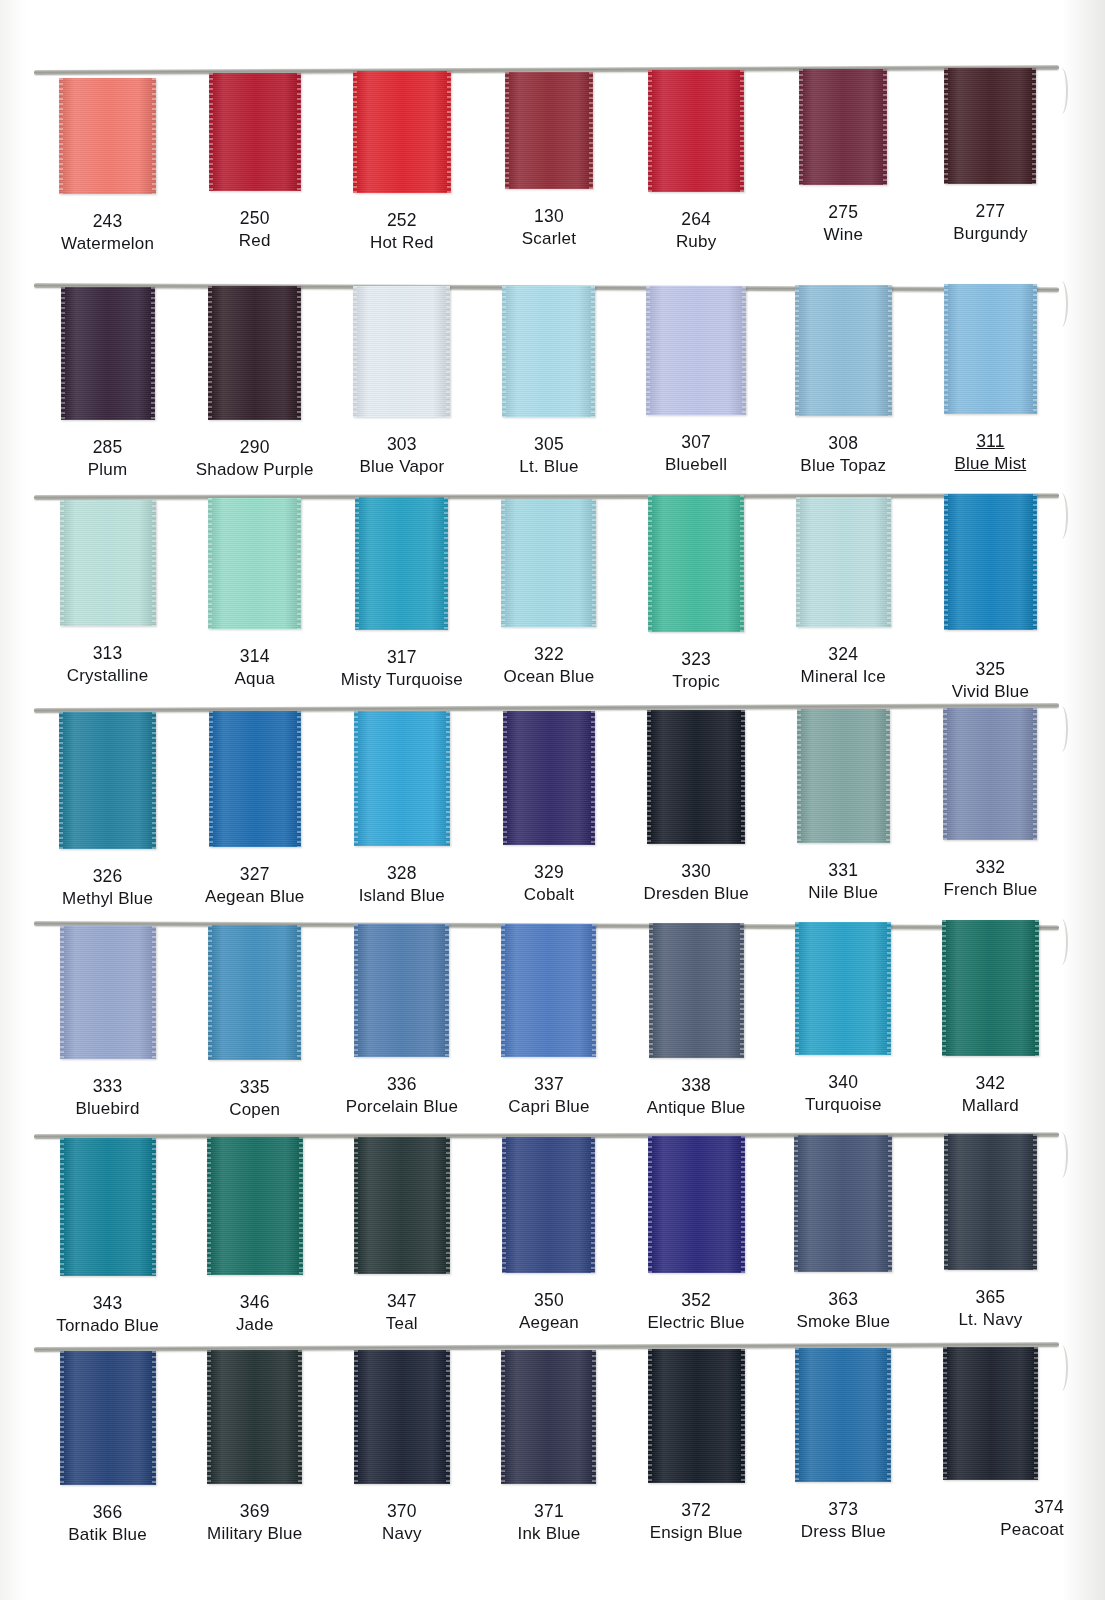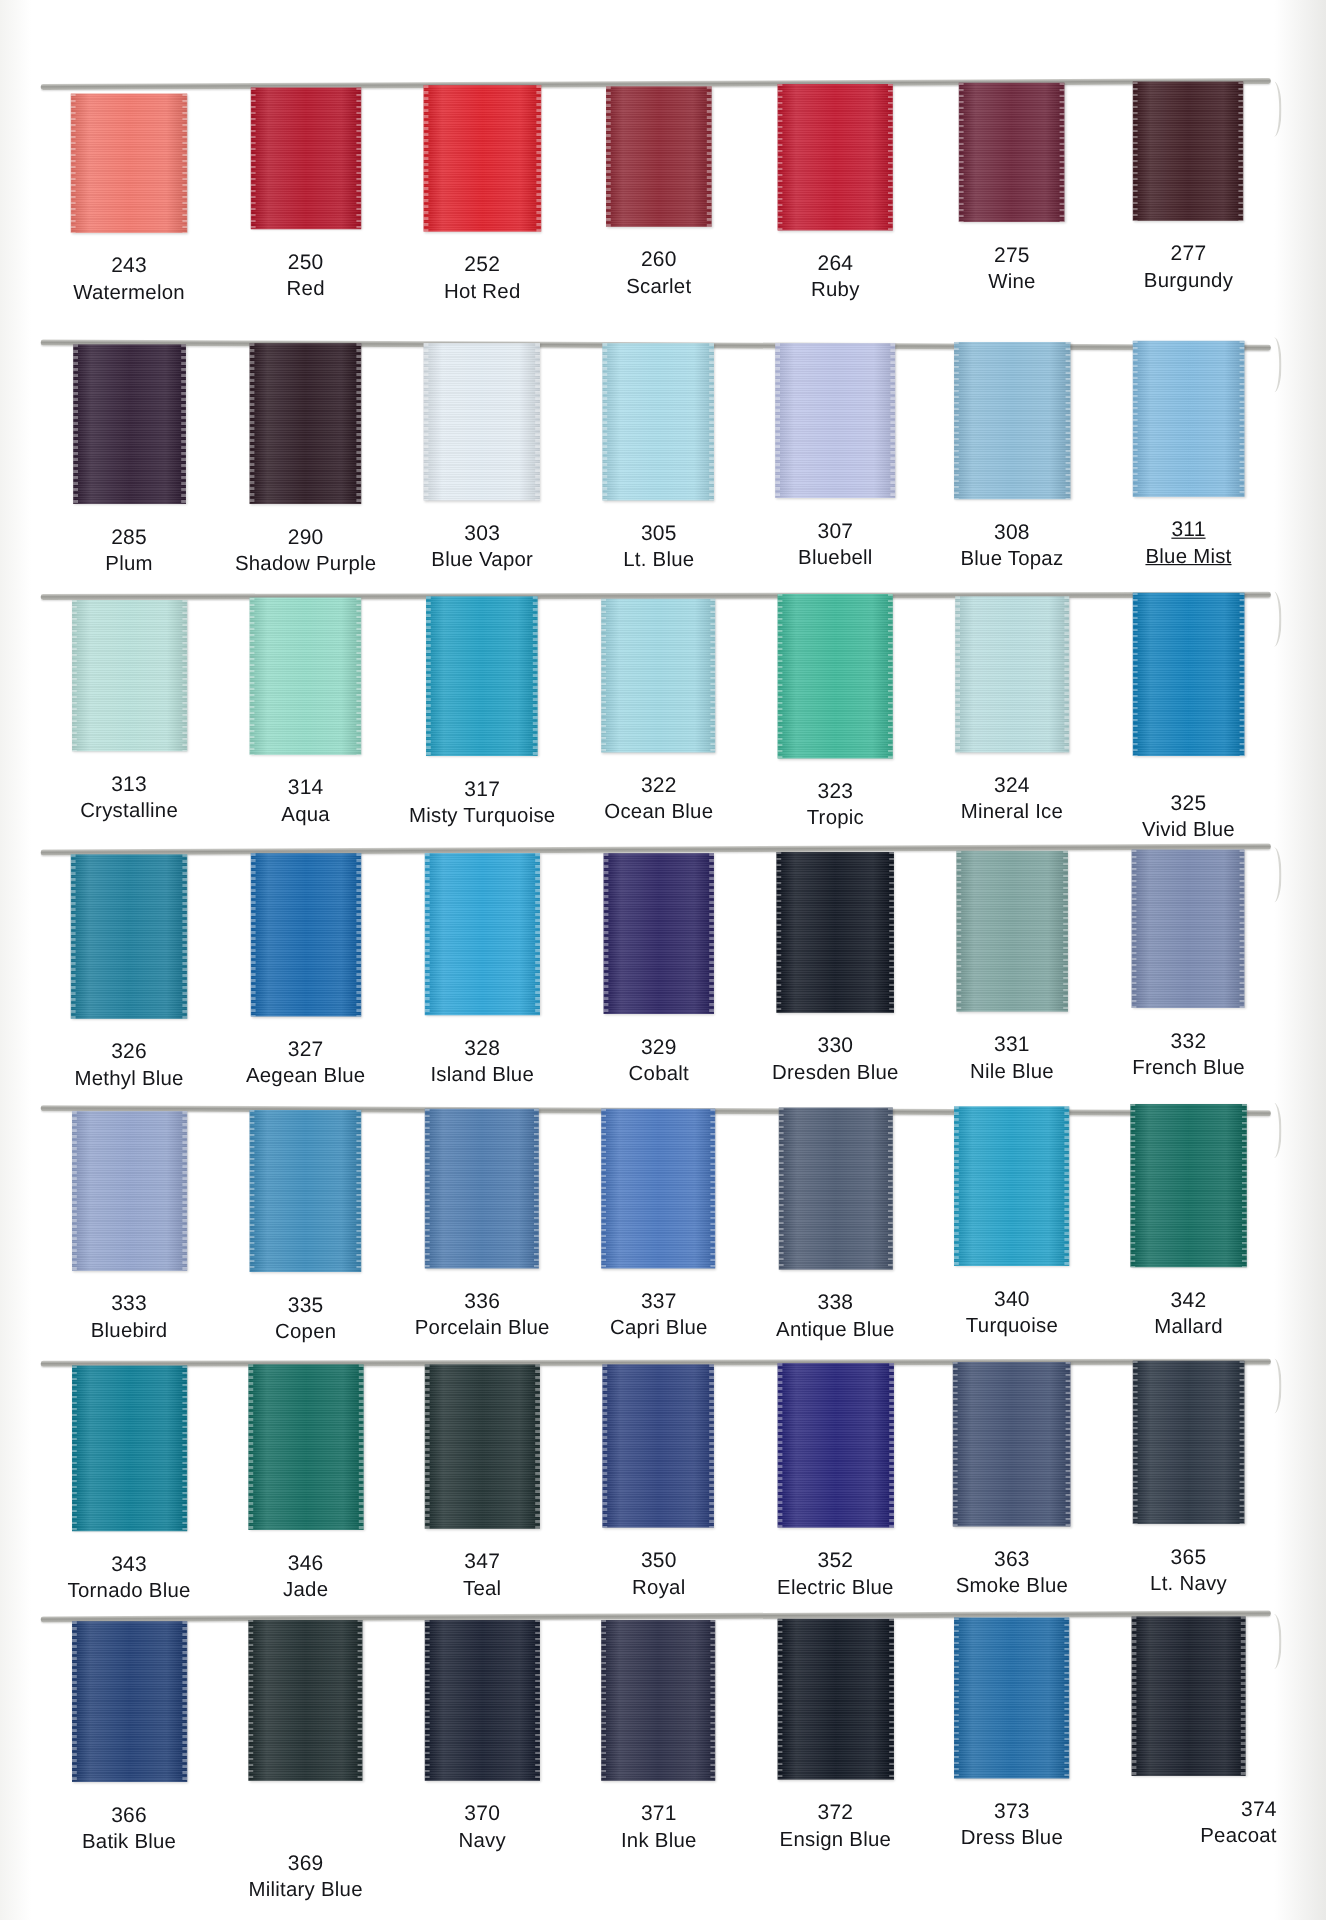--- a/index.html
+++ b/index.html
@@ -174,21 +174,21 @@
         <div class="cell">
           <div class="ribbon" title="252 Hot Red" style="background: repeating-linear-gradient(0deg, rgba(255, 255, 255, 0.055) 0px, rgba(255, 255, 255, 0.055) 1px, rgba(0, 0, 0, 0.043) 1px, rgba(0, 0, 0, 0.043) 2px), linear-gradient(90deg, rgba(0, 0, 0, 0.1) 0%, rgba(255, 255, 255, 0.14) 16%, rgba(255, 255, 255, 0.05) 50%, rgba(255, 255, 255, 0.11) 82%, rgba(0, 0, 0, 0.12) 100%) rgb(223, 27, 38); top: 9px; height: 122px; width: 98px; margin-left: -49px;"></div>
           <div class="caption" style="top: 147px;">
             <span class="code">252</span>
             <span class="name">Hot Red</span>
           </div>
         </div>
         <div class="cell">
           <div class="ribbon" title="260 Scarlet" style="background: repeating-linear-gradient(0deg, rgba(255, 255, 255, 0.055) 0px, rgba(255, 255, 255, 0.055) 1px, rgba(0, 0, 0, 0.043) 1px, rgba(0, 0, 0, 0.043) 2px), linear-gradient(90deg, rgba(0, 0, 0, 0.1) 0%, rgba(255, 255, 255, 0.14) 16%, rgba(255, 255, 255, 0.05) 50%, rgba(255, 255, 255, 0.11) 82%, rgba(0, 0, 0, 0.12) 100%) rgb(140, 35, 48); top: 10px; height: 117px; width: 88px; margin-left: -44px;"></div>
           <div class="caption" style="top: 143px;">
-            <span class="code">260</span>
+            <span class="code">130</span>
             <span class="name">Scarlet</span>
           </div>
         </div>
         <div class="cell">
           <div class="ribbon" title="264 Ruby" style="background: repeating-linear-gradient(0deg, rgba(255, 255, 255, 0.055) 0px, rgba(255, 255, 255, 0.055) 1px, rgba(0, 0, 0, 0.043) 1px, rgba(0, 0, 0, 0.043) 2px), linear-gradient(90deg, rgba(0, 0, 0, 0.1) 0%, rgba(255, 255, 255, 0.14) 16%, rgba(255, 255, 255, 0.05) 50%, rgba(255, 255, 255, 0.11) 82%, rgba(0, 0, 0, 0.12) 100%) rgb(194, 19, 43); top: 8px; height: 122px; width: 96px; margin-left: -48px;"></div>
           <div class="caption" style="top: 146px;">
             <span class="code">264</span>
             <span class="name">Ruby</span>
           </div>
         </div>
@@ -450,21 +450,21 @@
           <div class="ribbon" title="347 Teal" style="background: repeating-linear-gradient(0deg, rgba(255, 255, 255, 0.055) 0px, rgba(255, 255, 255, 0.055) 1px, rgba(0, 0, 0, 0.043) 1px, rgba(0, 0, 0, 0.043) 2px), linear-gradient(90deg, rgba(0, 0, 0, 0.1) 0%, rgba(255, 255, 255, 0.14) 16%, rgba(255, 255, 255, 0.05) 50%, rgba(255, 255, 255, 0.11) 82%, rgba(0, 0, 0, 0.12) 100%) rgb(29, 46, 47); top: 11px; height: 137px; width: 96px; margin-left: -48px;"></div>
           <div class="caption" style="top: 164px;">
             <span class="code">347</span>
             <span class="name">Teal</span>
           </div>
         </div>
         <div class="cell">
           <div class="ribbon" title="350 Royal" style="background: repeating-linear-gradient(0deg, rgba(255, 255, 255, 0.055) 0px, rgba(255, 255, 255, 0.055) 1px, rgba(0, 0, 0, 0.043) 1px, rgba(0, 0, 0, 0.043) 2px), linear-gradient(90deg, rgba(0, 0, 0, 0.1) 0%, rgba(255, 255, 255, 0.14) 16%, rgba(255, 255, 255, 0.05) 50%, rgba(255, 255, 255, 0.11) 82%, rgba(0, 0, 0, 0.12) 100%) rgb(42, 62, 125); top: 11px; height: 136px; width: 93px; margin-left: -46.5px;"></div>
           <div class="caption" style="top: 163px;">
             <span class="code">350</span>
-            <span class="name">Royal</span>
+            <span class="name">Aegean</span>
           </div>
         </div>
         <div class="cell">
           <div class="ribbon" title="352 Electric Blue" style="background: repeating-linear-gradient(0deg, rgba(255, 255, 255, 0.055) 0px, rgba(255, 255, 255, 0.055) 1px, rgba(0, 0, 0, 0.043) 1px, rgba(0, 0, 0, 0.043) 2px), linear-gradient(90deg, rgba(0, 0, 0, 0.1) 0%, rgba(255, 255, 255, 0.14) 16%, rgba(255, 255, 255, 0.05) 50%, rgba(255, 255, 255, 0.11) 82%, rgba(0, 0, 0, 0.12) 100%) rgb(34, 31, 119); top: 10px; height: 137px; width: 97px; margin-left: -48.5px;"></div>
           <div class="caption" style="top: 163px;">
             <span class="code">352</span>
             <span class="name">Electric Blue</span>
           </div>
         </div>
         <div class="cell">
@@ -489,21 +489,21 @@
       <div class="cells">
         <div class="cell">
           <div class="ribbon" title="366 Batik Blue" style="background: repeating-linear-gradient(0deg, rgba(255, 255, 255, 0.055) 0px, rgba(255, 255, 255, 0.055) 1px, rgba(0, 0, 0, 0.043) 1px, rgba(0, 0, 0, 0.043) 2px), linear-gradient(90deg, rgba(0, 0, 0, 0.1) 0%, rgba(255, 255, 255, 0.14) 16%, rgba(255, 255, 255, 0.05) 50%, rgba(255, 255, 255, 0.11) 82%, rgba(0, 0, 0, 0.12) 100%) rgb(29, 59, 115); top: 12px; height: 134px; width: 96px; margin-left: -48px;"></div>
           <div class="caption" style="top: 162px;">
             <span class="code">366</span>
             <span class="name">Batik Blue</span>
           </div>
         </div>
         <div class="cell">
           <div class="ribbon" title="369 Military Blue" style="background: repeating-linear-gradient(0deg, rgba(255, 255, 255, 0.055) 0px, rgba(255, 255, 255, 0.055) 1px, rgba(0, 0, 0, 0.043) 1px, rgba(0, 0, 0, 0.043) 2px), linear-gradient(90deg, rgba(0, 0, 0, 0.1) 0%, rgba(255, 255, 255, 0.14) 16%, rgba(255, 255, 255, 0.05) 50%, rgba(255, 255, 255, 0.11) 82%, rgba(0, 0, 0, 0.12) 100%) rgb(27, 41, 43); top: 11px; height: 134px; width: 95px; margin-left: -47.5px;"></div>
-          <div class="caption" style="top: 161px; margin-top: 41px;">
+          <div class="caption" style="top: 161px;">
             <span class="code">369</span>
             <span class="name">Military Blue</span>
           </div>
         </div>
         <div class="cell">
           <div class="ribbon" title="370 Navy" style="background: repeating-linear-gradient(0deg, rgba(255, 255, 255, 0.055) 0px, rgba(255, 255, 255, 0.055) 1px, rgba(0, 0, 0, 0.043) 1px, rgba(0, 0, 0, 0.043) 2px), linear-gradient(90deg, rgba(0, 0, 0, 0.1) 0%, rgba(255, 255, 255, 0.14) 16%, rgba(255, 255, 255, 0.05) 50%, rgba(255, 255, 255, 0.11) 82%, rgba(0, 0, 0, 0.12) 100%) rgb(20, 27, 45); top: 11px; height: 134px; width: 96px; margin-left: -48px;"></div>
           <div class="caption" style="top: 161px;">
             <span class="code">370</span>
             <span class="name">Navy</span>
           </div>

